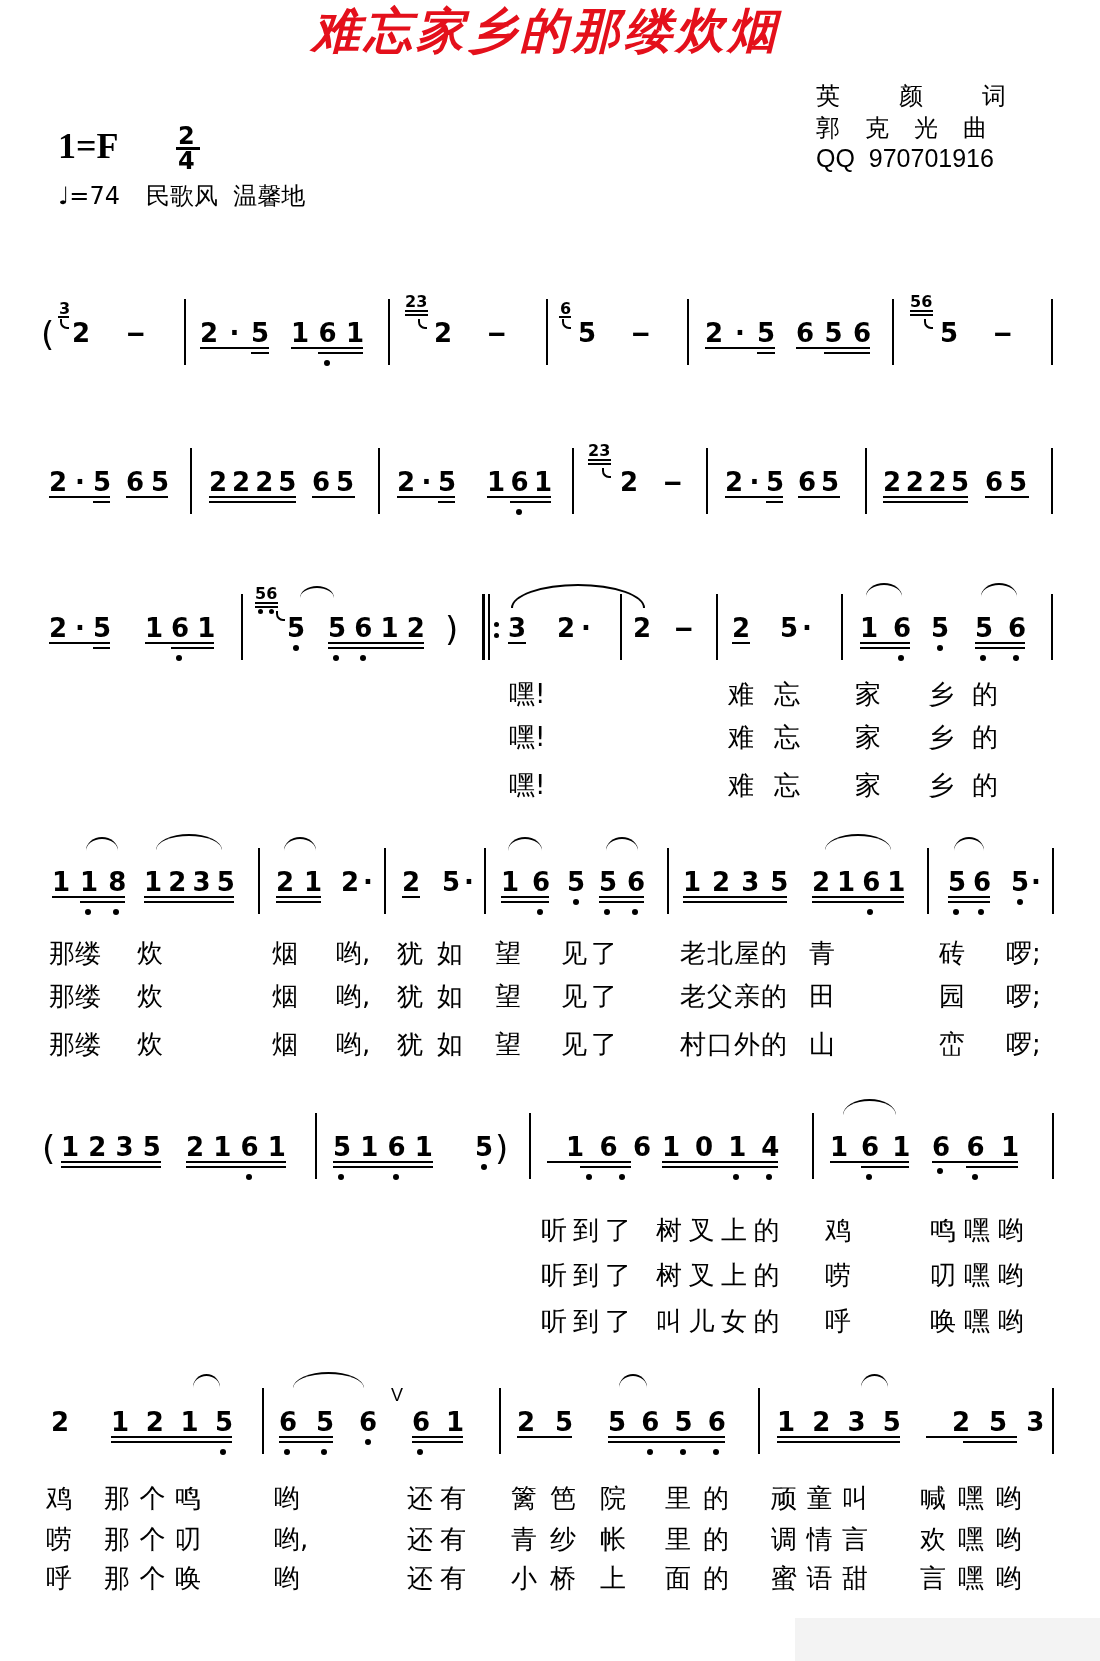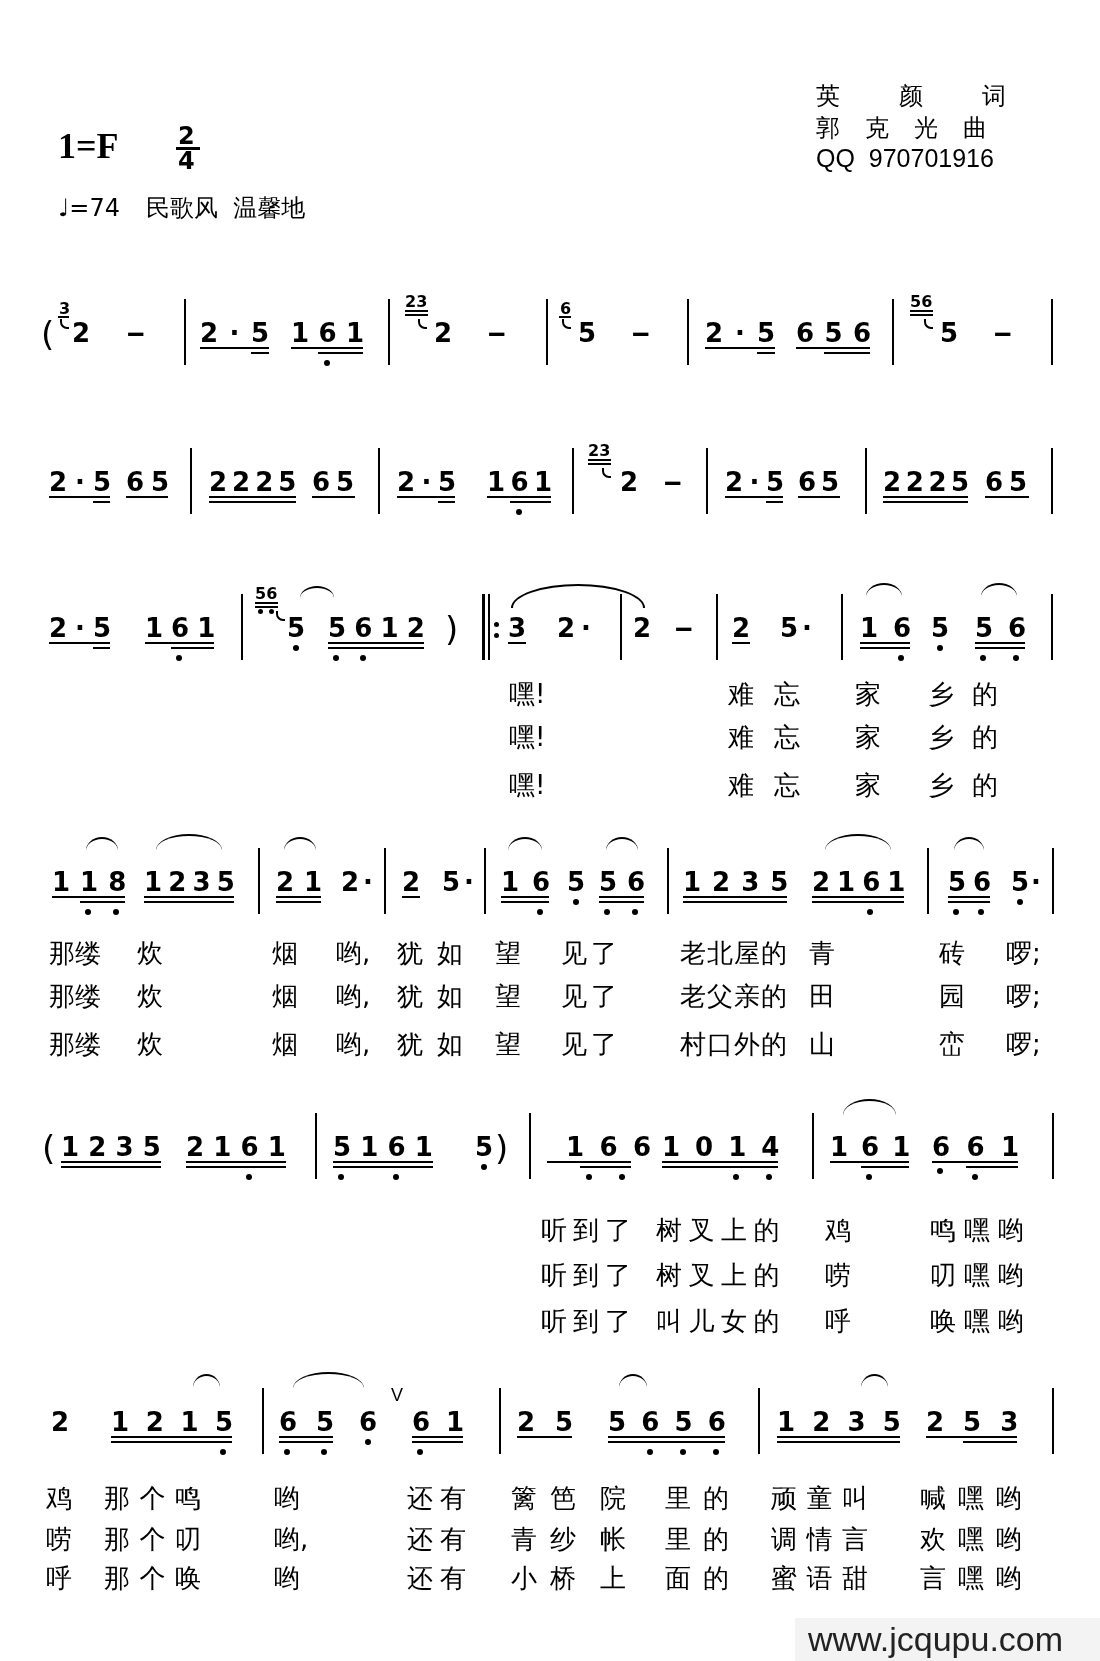--- a/index.html
+++ b/index.html
@@ -3,21 +3,21 @@
 <meta charset="utf-8">
 <style>
 body{margin:0;background:#fff;}
 #page{position:relative;width:1100px;height:1661px;background:#fff;overflow:hidden;color:#000;font-family:"DejaVu Sans",sans-serif;}
 .title{position:absolute;left:296px;top:6px;width:500px;text-align:center;font:bold 48px/48px "DejaVu Sans",sans-serif;color:#e4101b;letter-spacing:4px;font-style:italic;}
 .cred{position:absolute;left:816px;font:24px/24px "DejaVu Sans",sans-serif;white-space:pre;}
 .qq{font:25px/25px "Liberation Sans",sans-serif;}
 .key{position:absolute;left:58px;top:128px;font:bold 36px/36px "Liberation Serif",serif;}
 .ts{position:absolute;left:178px;font:bold 24px/24px "DejaVu Sans",sans-serif;}
 .tsline{position:absolute;left:176px;top:147px;width:24px;height:3px;background:#000;}
-.tempo{position:absolute;top:196px;font:24px/24px "DejaVu Sans",sans-serif;white-space:pre;}
+.tempo{position:absolute;top:184px;font:24px/24px "DejaVu Sans",sans-serif;white-space:pre;}
 .row{position:absolute;left:0;width:1100px;height:26px;}
 .n{position:absolute;top:0;font:bold 26px/26px "DejaVu Sans",sans-serif;white-space:pre;}
 .dash{transform:scaleX(1.5);transform-origin:left center;}
 .par{font-weight:normal;font-size:34px;line-height:34px;top:-3px;}
 .u1,.u2{position:absolute;height:2px;background:#000;}
 .u1{top:27px}.u2{top:32px}
 .d{position:absolute;width:6px;height:6px;border-radius:50%;background:#000;margin:-3px 0 0 -3px;}
 .d0{top:33px}.d1{top:37px}.d2{top:43px}
 .bar{position:absolute;top:-21px;width:2px;height:66px;background:#000;}
 .bar3{width:3px;}
@@ -36,20 +36,21 @@
 .ly{position:absolute;left:0;width:1100px;height:26px;}
 .ly span{position:absolute;top:0;font:26px/26px "DejaVu Sans",sans-serif;white-space:pre;}
 .wm-bg{position:absolute;left:795px;top:1618px;width:305px;height:43px;background:#f3f3f3;}
 .wm{position:absolute;left:808px;top:1622px;font:34px/34px "Liberation Sans",sans-serif;color:#222;}
 </style>
 </head>
 <body>
 
 <div id="page">
 
+  <div class="title">难忘家乡的那缕炊烟</div>
   <div class="cred" style="top:84px;letter-spacing:59px">英颜词</div>
   <div class="cred" style="top:116px;letter-spacing:25px">郭克光曲</div>
   <div class="cred qq" style="top:146px">QQ  970701916</div>
   <div class="key">1=F</div>
   <div class="ts" style="top:124px">2</div>
   <div class="tsline"></div>
   <div class="ts" style="top:149px">4</div>
   <div class="tempo" style="left:58px">♩=74</div>
   <div class="tempo" style="left:146px">民歌风  温馨地</div>
 
@@ -408,21 +409,21 @@
     <i class="u2" style="left:608px;width:117px"></i>
     <i class="d d2" style="left:650px"></i>
     <i class="d d2" style="left:683px"></i>
     <i class="d d2" style="left:716px"></i>
     <i class="arc" style="left:619px;width:28px;top:-35px"></i>
     <i class="bar" style="left:758px"></i>
     <span class="n" style="left:777px;letter-spacing:17.2px">1235</span>
     <i class="u1" style="left:777px;width:123px"></i>
     <i class="u2" style="left:777px;width:123px"></i>
     <i class="arc" style="left:861px;width:27px;top:-35px"></i>
-    <span class="n" style="left:926px;letter-spacing:19px">253</span>
+    <span class="n" style="left:952px;letter-spacing:19px">253</span>
     <i class="u1" style="left:926px;width:91px"></i>
     <i class="u2" style="left:963px;width:54px"></i>
     <i class="bar" style="left:1052px"></i>
   </div>
   <div class="ly" style="top:1485px">
     <span style="left:46px">鸡</span>
     <span style="left:104px;letter-spacing:9.5px">那个鸣</span>
     <span style="left:274px">哟</span>
     <span style="left:407px;letter-spacing:7px">还有</span>
     <span style="left:511px;letter-spacing:13px">篱笆</span>
@@ -448,14 +449,13 @@
     <span style="left:274px">哟</span>
     <span style="left:407px;letter-spacing:7px">还有</span>
     <span style="left:511px;letter-spacing:13px">小桥</span>
     <span style="left:600px">上</span>
     <span style="left:665px;letter-spacing:12px">面的</span>
     <span style="left:771px;letter-spacing:9.5px">蜜语甜</span>
     <span style="left:920px;letter-spacing:12px">言嘿哟</span>
   </div>
 
   <div class="wm-bg"></div>
-  <div class="wm">www.jcqupu.com</div>
 </div>
 
 </body></html>

